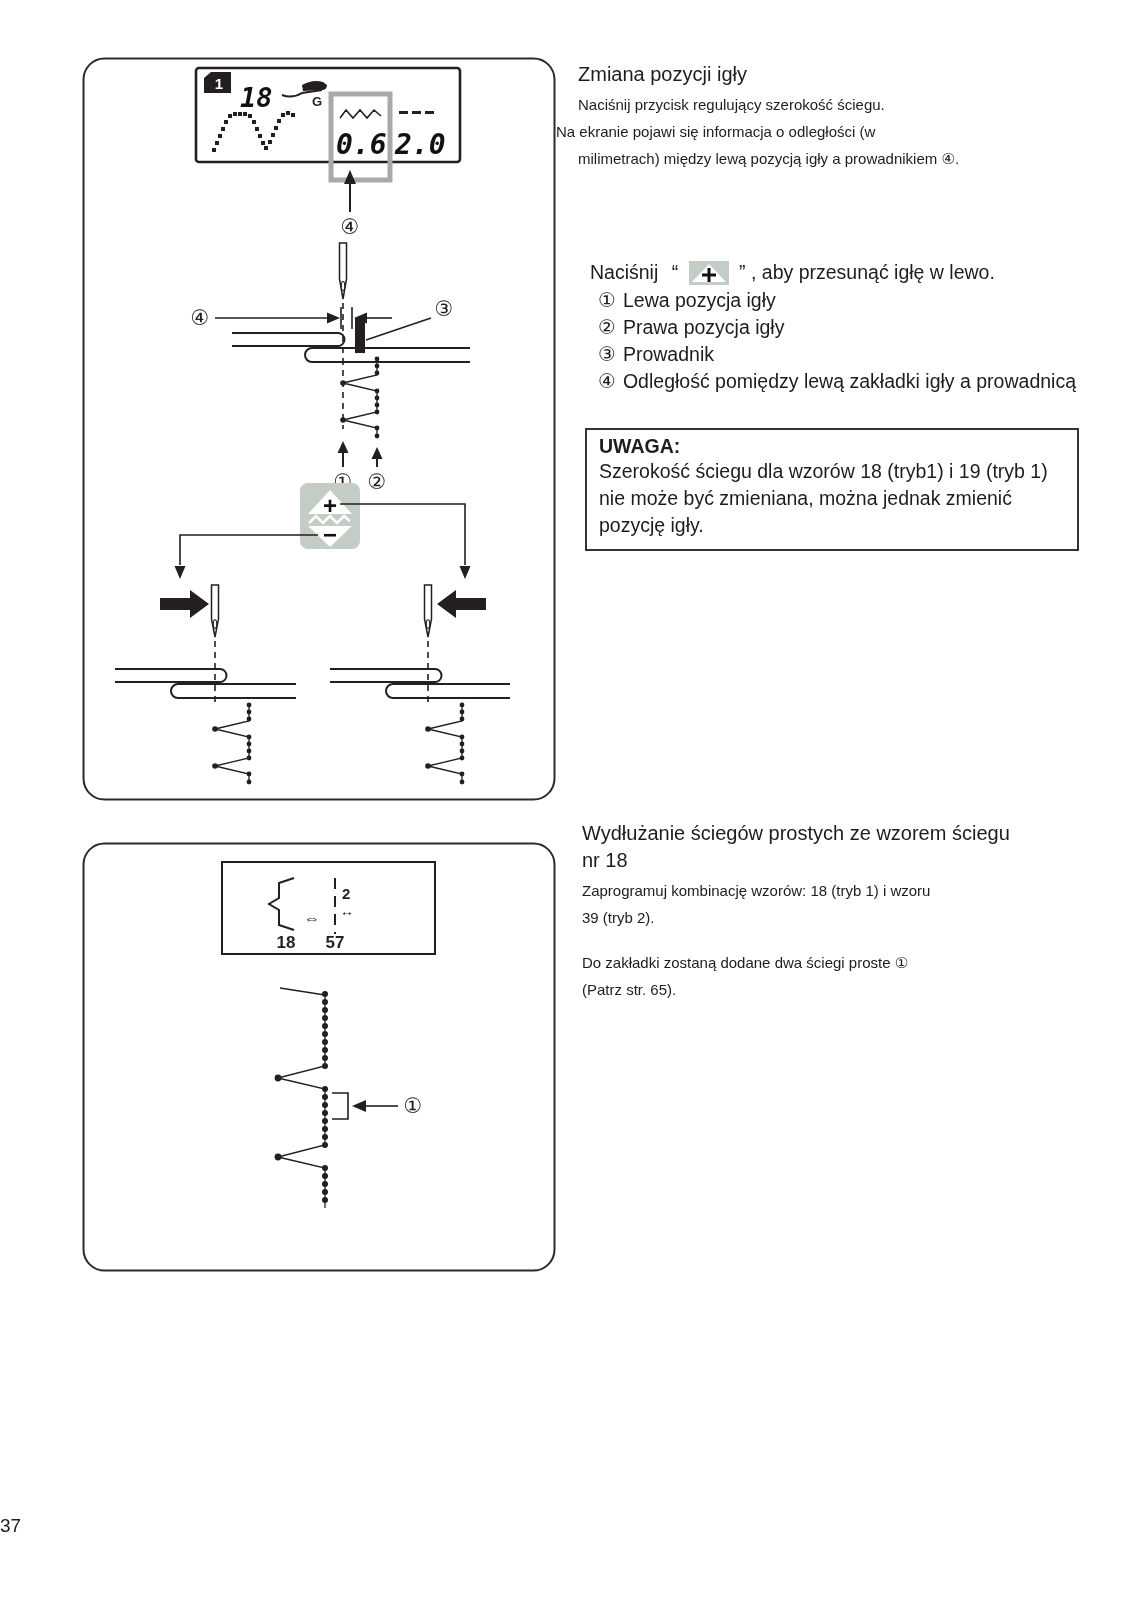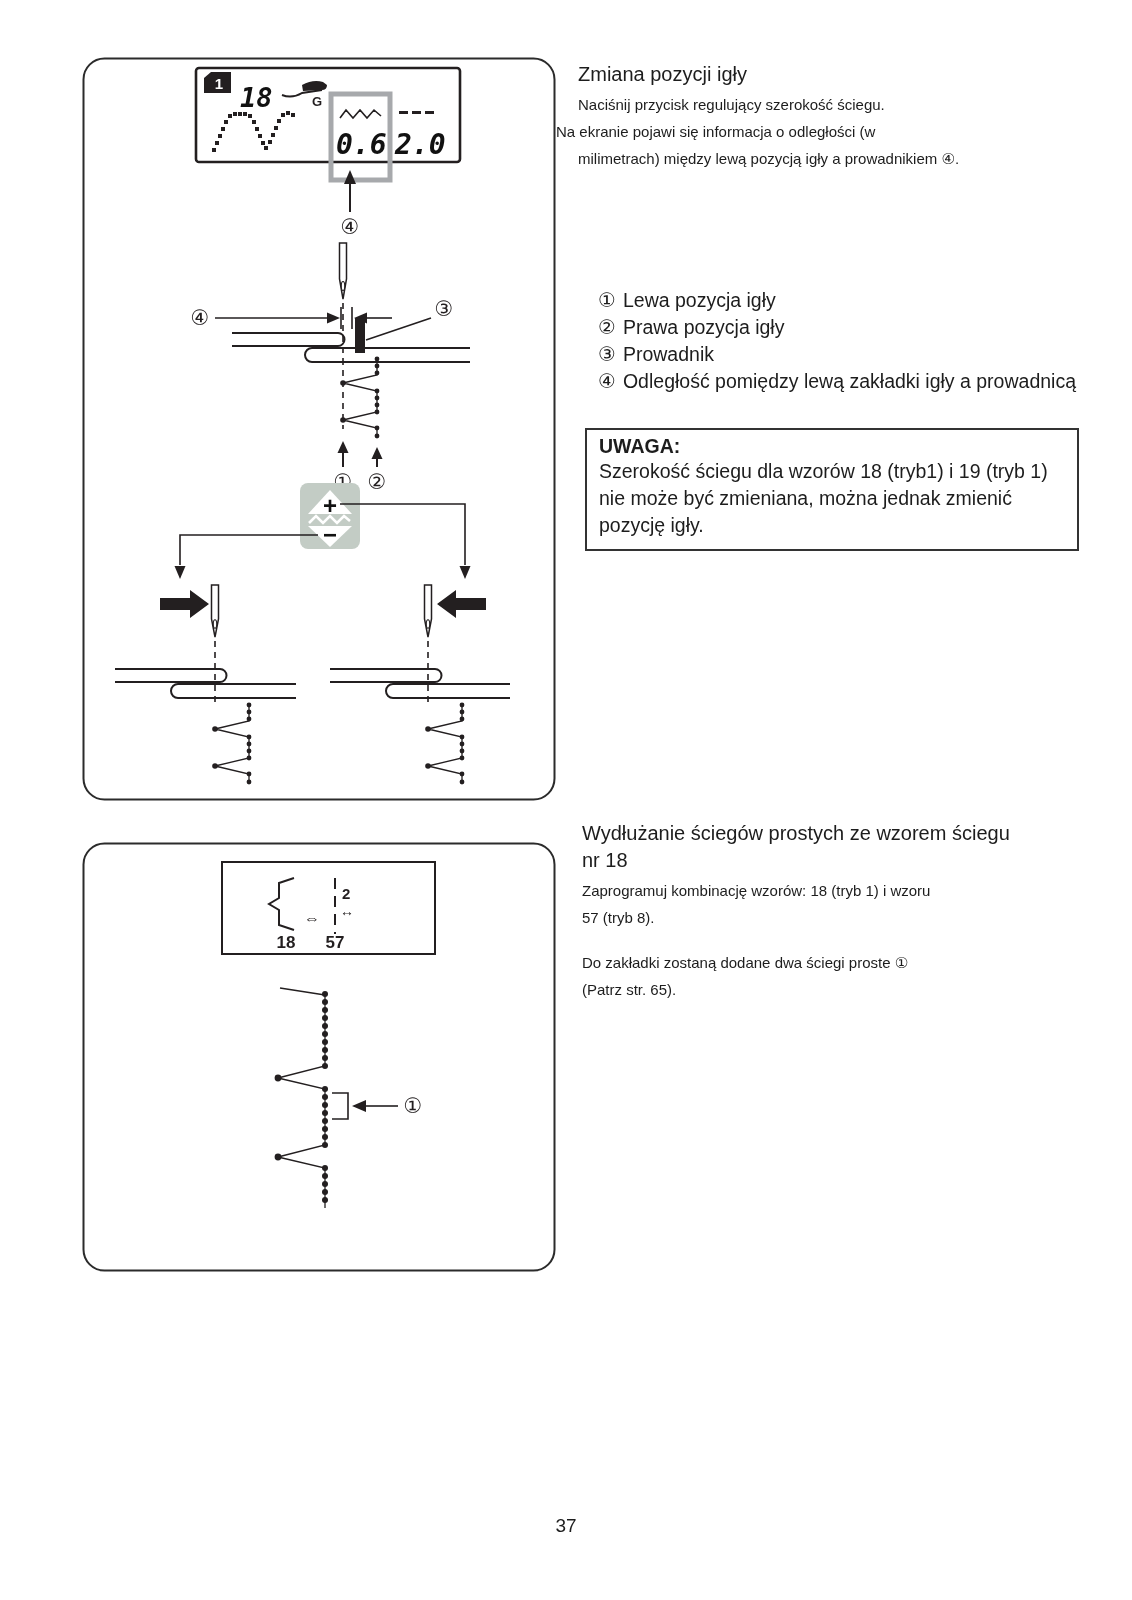--- a/index.html
+++ b/index.html
@@ -16,21 +16,21 @@
 
   .txt-title{position:absolute;font-size:20px;font-weight:normal;white-space:nowrap}
   .txt-line{position:absolute;font-size:15px;line-height:27px;white-space:nowrap}
   .press-line{position:absolute;font-size:19.5px;white-space:nowrap}
   .press-line svg{position:relative;vertical-align:-6px;margin:0 5px}
   .legend-row{position:absolute;font-size:19.5px;white-space:nowrap}
   .circ{font-family:"DejaVu Sans",sans-serif;font-size:20px;margin-right:7px}
   .note-box{position:absolute;left:585px;top:428px;width:462px;border:2px solid #333;padding:5px 16px 10px 12px}
   .note-title{font-size:19.5px;font-weight:bold}
   .note-line{font-size:19.5px;line-height:27px;white-space:nowrap}
-  .page-num{position:absolute;left:0;top:1515px;width:100%;text-align:center;font-size:19px}
+  .page-num{position:absolute;left:0;top:1515px;width:100%;font-size:19px}
 </style>
 </head>
 <body>
 
 <div class="page">
 
   <svg style="left:82px;top:57px" width="474" height="744" viewBox="0 0 474 744">
     <rect class="panel-rect" x="1.5" y="1.5" width="471" height="741" rx="21"></rect>
 
     <g transform="translate(114,11)">
@@ -253,20 +253,32 @@
       <text x="331" y="271" class="circ-svg">①</text>
     </g>
   </svg>
 
   <div class="txt-title" style="left:578px;top:63px">Zmiana pozycji igły</div>
   <div class="txt-line" style="left:578px;top:91px">Naciśnij przycisk regulujący szerokość ściegu.</div>
   <div class="txt-line" style="left:556px;top:118px">Na ekranie pojawi się informacja o odległości (w</div>
   <div class="txt-line" style="left:578px;top:145px">milimetrach) między lewą pozycją igły a prowadnikiem ④.</div>
 
 
+  <div class="press-line" style="left:590px;top:261px">
+    <span>Naciśnij</span>
+    <span style="margin-left:8px">“</span>
+    <svg width="40" height="24" viewBox="0 0 40 24">
+      <rect x="0" y="0" width="40" height="24" fill="#c3ccc5"></rect>
+      <polygon points="3,21 37,21 20,3" fill="#fff"></polygon>
+      <line x1="13" y1="14" x2="27" y2="14" stroke="#111" stroke-width="3"></line>
+      <line x1="20" y1="7" x2="20" y2="21" stroke="#111" stroke-width="3"></line>
+    </svg>
+    <span>”</span>
+    <span>, aby przesunąć igłę w lewo.</span>
+  </div>
 
   <div class="legend-row" style="left:598px;top:288px">
     <span class="circ">①</span><span>Lewa pozycja igły</span>
   </div>
   <div class="legend-row" style="left:598px;top:315px">
     <span class="circ">②</span><span>Prawa pozycja igły</span>
   </div>
   <div class="legend-row" style="left:598px;top:342px">
     <span class="circ">③</span><span>Prowadnik</span>
   </div>
@@ -277,18 +289,18 @@
   <div class="note-box">
     <div class="note-title">UWAGA:</div>
     <div class="note-line">Szerokość ściegu dla wzorów 18 (tryb1) i 19 (tryb 1)</div>
     <div class="note-line">nie może być zmieniana, można jednak zmienić</div>
     <div class="note-line">pozycję igły.</div>
   </div>
 
   <div class="txt-title" style="left:582px;top:822px">Wydłużanie ściegów prostych ze wzorem ściegu</div>
   <div class="txt-title" style="left:582px;top:849px">nr 18</div>
   <div class="txt-line" style="left:582px;top:877px">Zaprogramuj kombinację wzorów: 18 (tryb 1) i wzoru</div>
-  <div class="txt-line" style="left:582px;top:904px"> 57 (tryb 8).</div>
+  <div class="txt-line" style="left:582px;top:904px"> 39 (tryb 2).</div>
   <div class="txt-line" style="left:582px;top:949px">Do zakładki zostaną dodane dwa ściegi proste ①</div>
   <div class="txt-line" style="left:582px;top:976px">(Patrz str. 65).</div>
 
   <div class="page-num">37</div>
 </div>
 
 </body></html>

